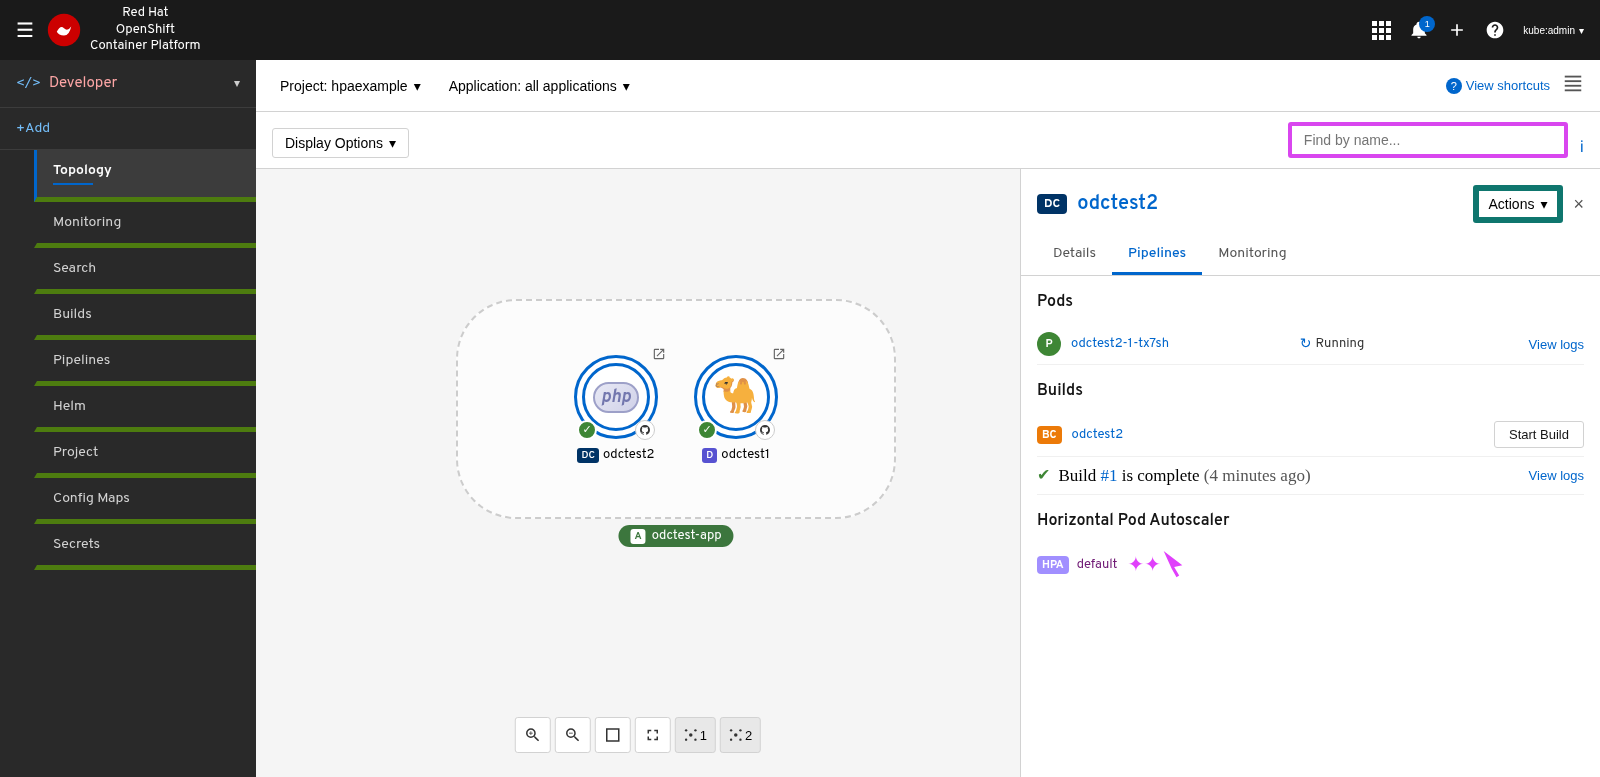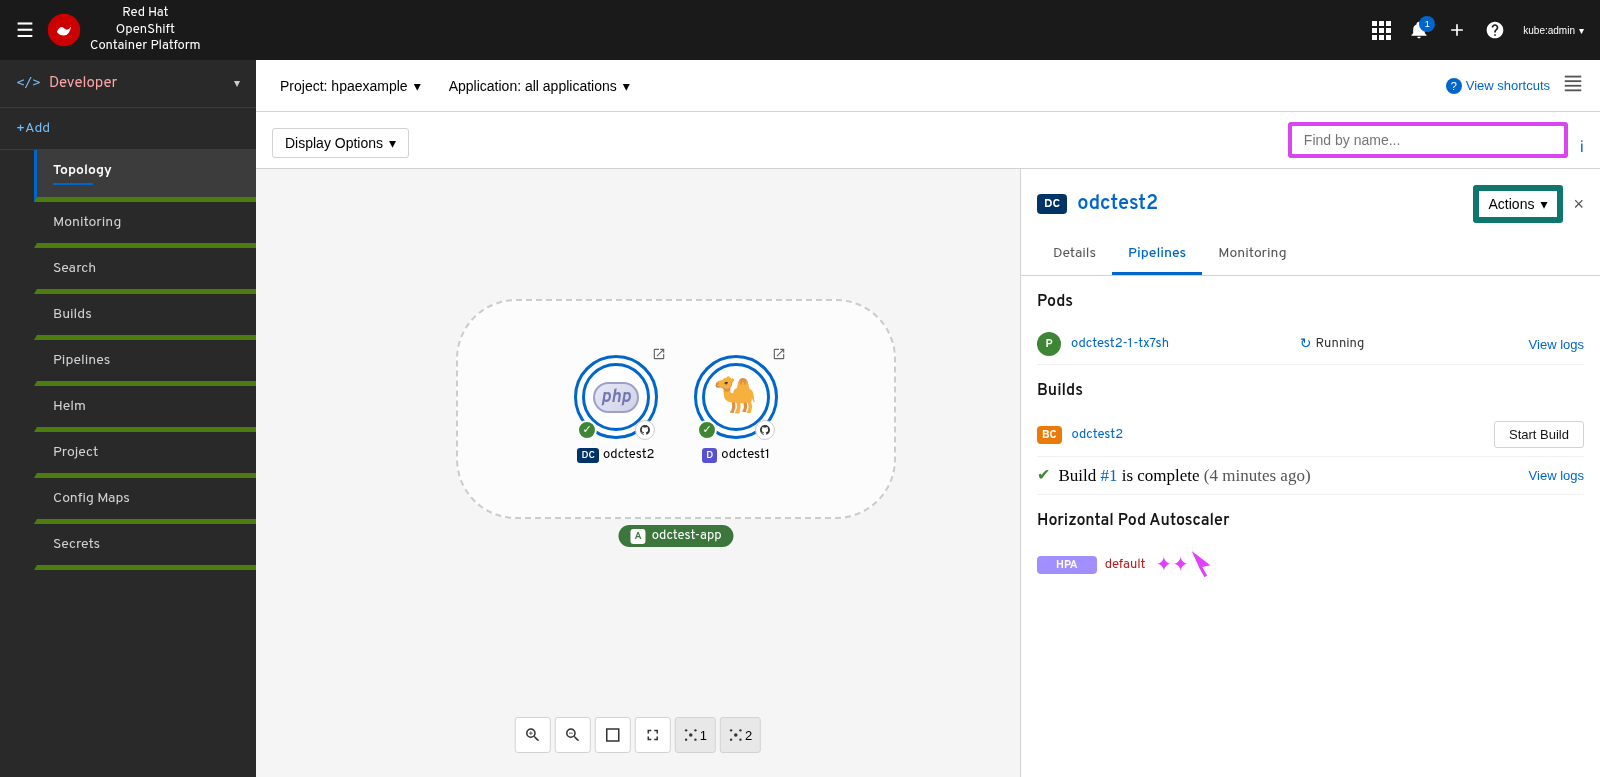--- a/index.html
+++ b/index.html
@@ -601,25 +601,25 @@
       display: flex;
       align-items: center;
       gap: 8px;
       padding: 8px 0;
     }
     .hpa-badge {
       background: #a18fff;
       color: #fff;
       border-radius: 4px;
       font-size: 11px;
-      padding: 2px 19px;
+      padding: 2px 5px;
       font-weight: 700;
     }
     .hpa-name {
-      color: #b91c1c;
+      color: #701a75;
       font-size: 13px;
     }
 
     
     .side-panel::-webkit-scrollbar { width: 6px; }
     .side-panel::-webkit-scrollbar-thumb { background: #ccc; border-radius: 3px; }
   </style>
 </head>
 <body>
 

